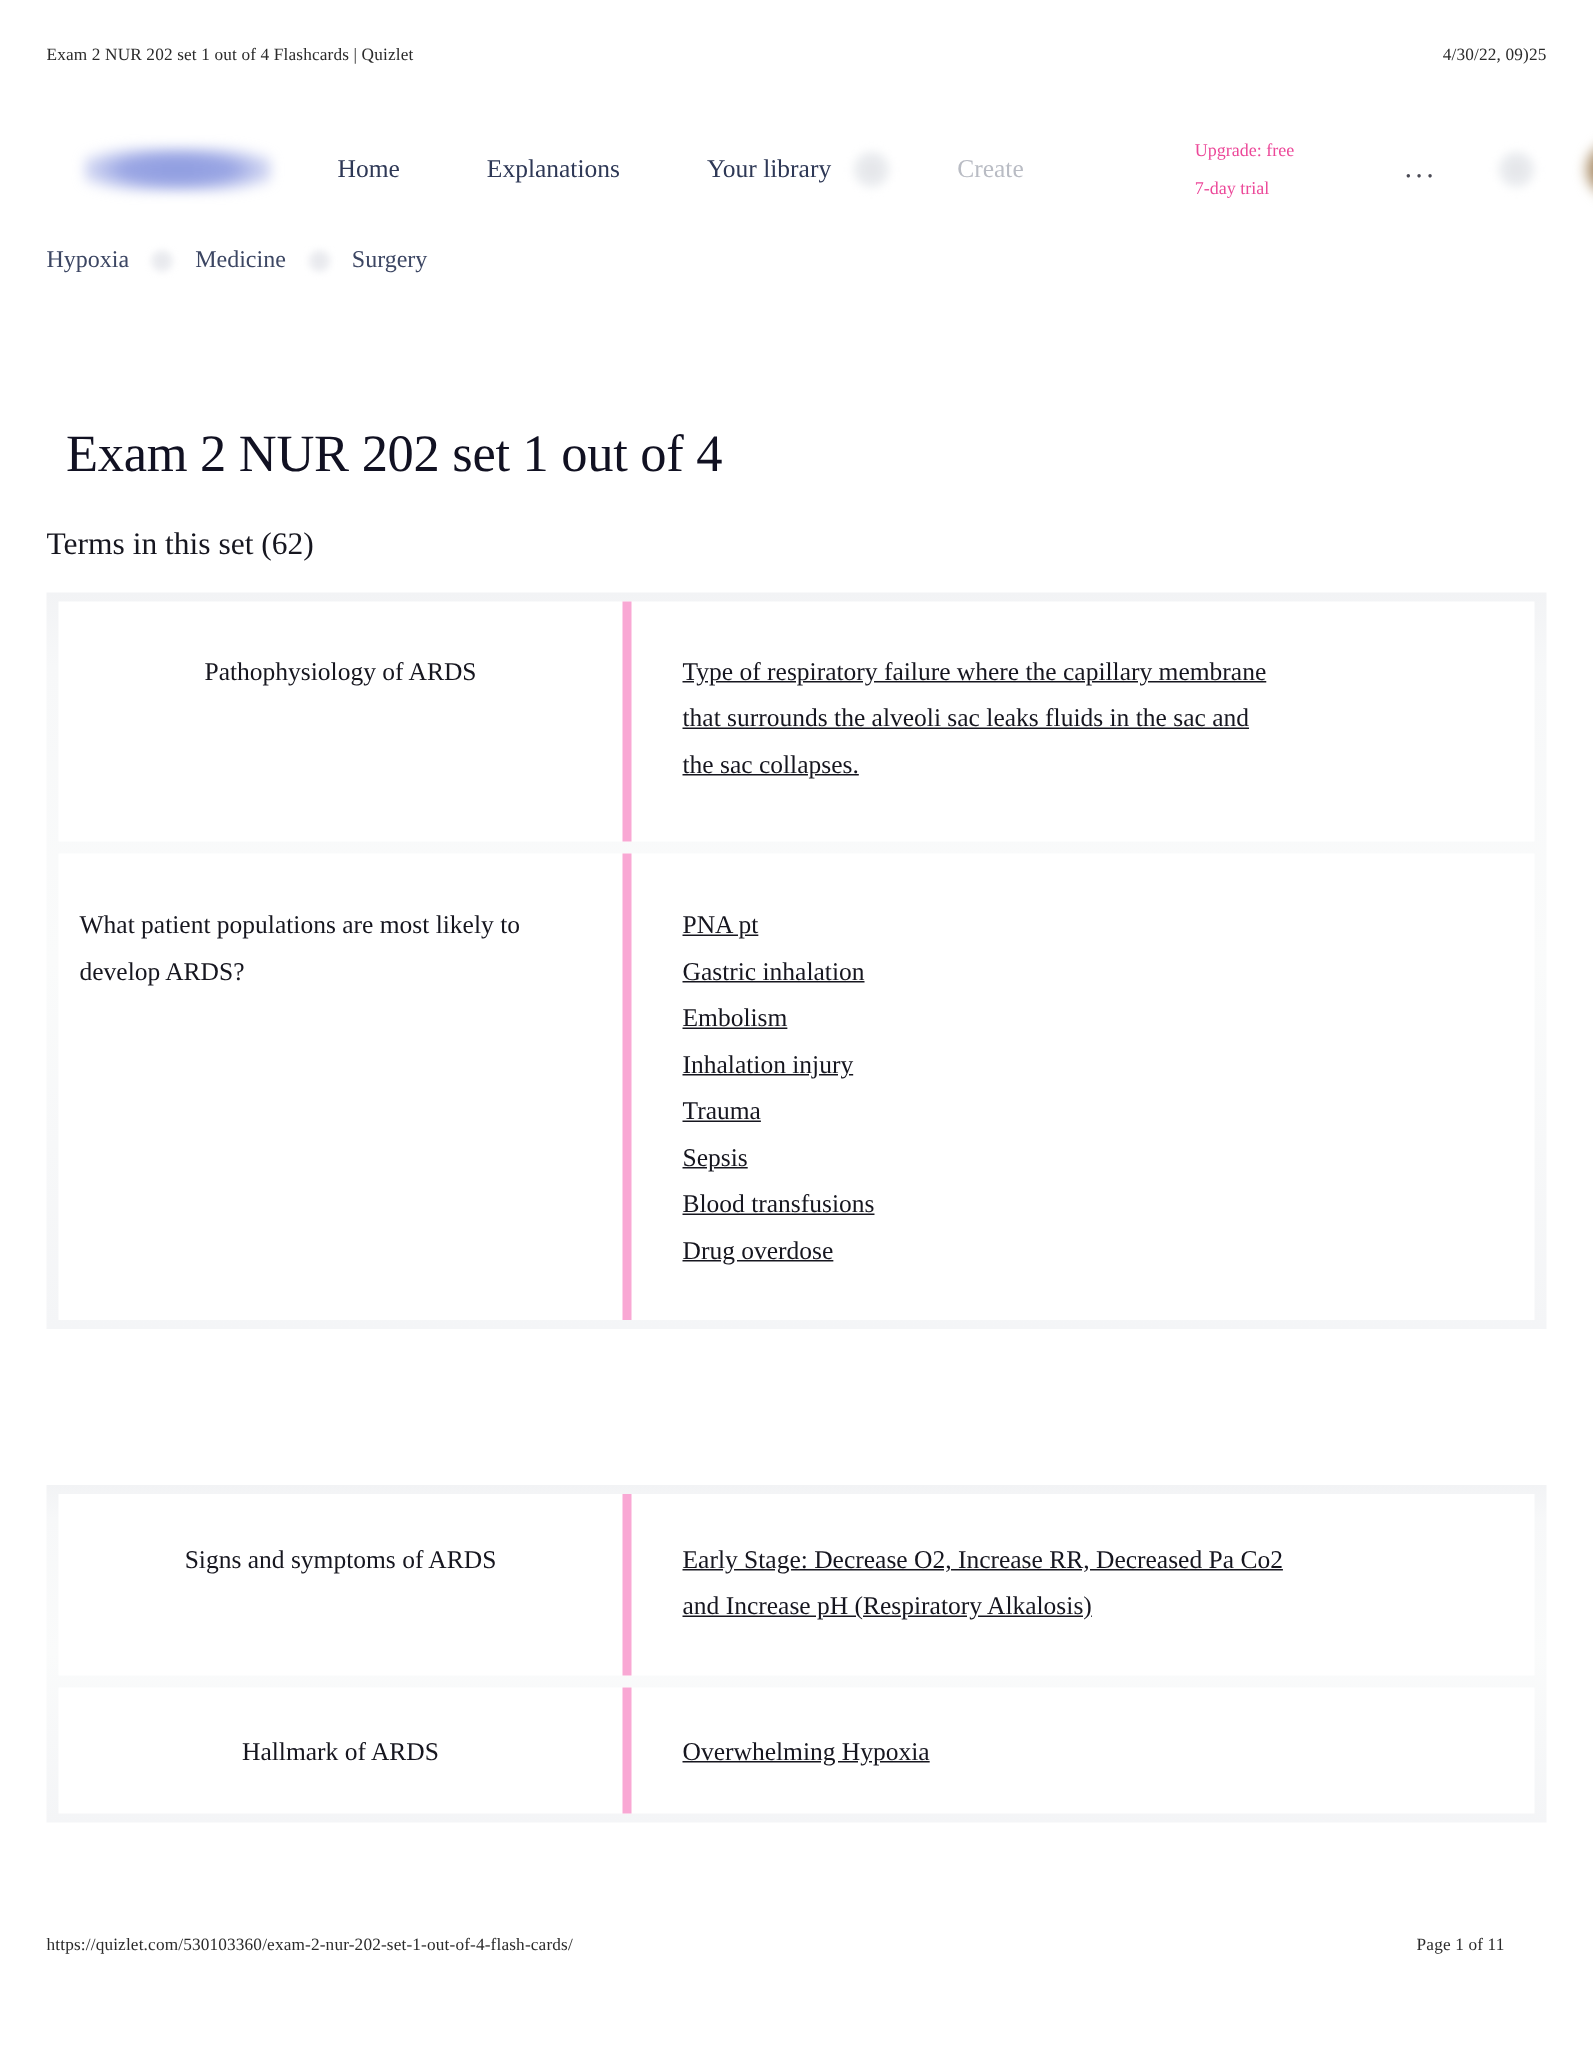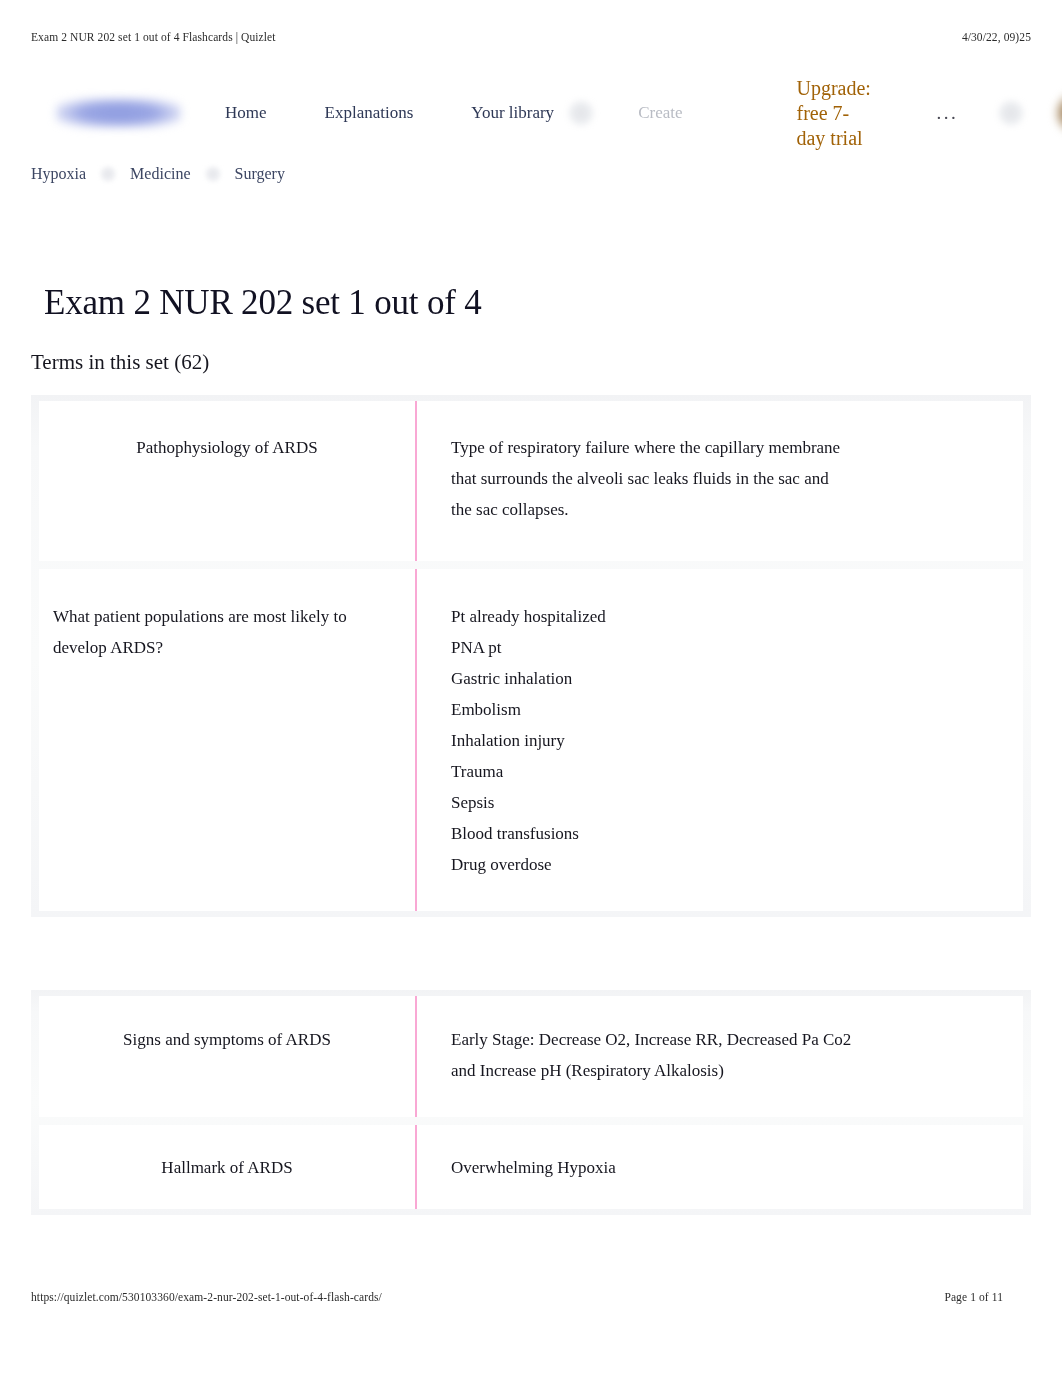--- a/index.html
+++ b/index.html
@@ -91,23 +91,23 @@
   .blur-dot {
     width: 26px;
     height: 26px;
     border-radius: 50%;
     background: radial-gradient(circle, #e2e3e7 0%, #eceef1 55%, rgba(255,255,255,0) 80%);
     filter: blur(3px);
     flex: none;
   }
   .upgrade {
     width: 70px;
-    font-size: 20px;
+    font-size: 12px;
     line-height: 25px;
-    color: #a16207;
+    color: #ec4899;
     margin-left: 100px;
     flex: none;
   }
   .dots {
     font-size: 19px;
     letter-spacing: 2.5px;
     color: #4a4a55;
     margin-left: 70px;
     flex: none;
   }
@@ -191,21 +191,22 @@
     line-height: 31px;
     color: #16161f;
   }
   .fc-def {
     flex: 1;
     padding: 30px 20px 30px 34px;
     box-sizing: border-box;
     font-size: 17px;
     line-height: 31px;
     color: #16161f;
-    border-left: 2px solid #f9a8d4;
+    border-left: 6px solid #f9a8d4;
+    text-decoration: underline;
   }
   .fc-def .line { display: block; }
 
   .term-center { text-align: center; }
   .term-left   { text-align: left; }
 
   
   .card-1 .fc-term, .card-1 .fc-def { padding-top: 31px; padding-bottom: 36px; }
   .card-2 .fc-term, .card-2 .fc-def { padding-top: 32px; padding-bottom: 31px; }
   .card-3 .fc-term, .card-3 .fc-def { padding-top: 28px; padding-bottom: 31px; }
@@ -255,21 +256,20 @@
       <div class="fc-def">
         <span class="line">Type of respiratory failure where the capillary membrane</span>
         <span class="line">that surrounds the alveoli sac leaks fluids in the sac and</span>
         <span class="line">the sac collapses.</span>
       </div>
     </div>
 
     <div class="flashcard card-2">
       <div class="fc-term term-left">What patient populations are most likely to develop ARDS?</div>
       <div class="fc-def">
-        <span class="line">Pt already hospitalized</span>
         <span class="line">PNA pt</span>
         <span class="line">Gastric inhalation</span>
         <span class="line">Embolism</span>
         <span class="line">Inhalation injury</span>
         <span class="line">Trauma</span>
         <span class="line">Sepsis</span>
         <span class="line">Blood transfusions</span>
         <span class="line">Drug overdose</span>
       </div>
     </div>

